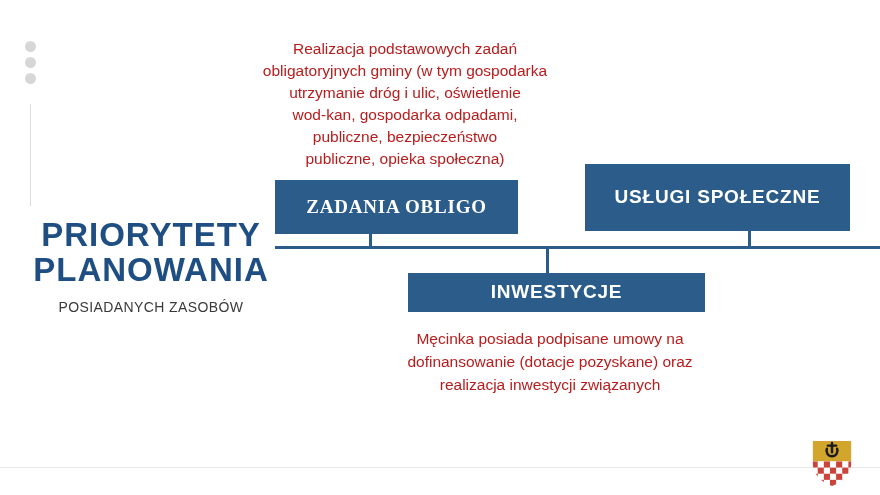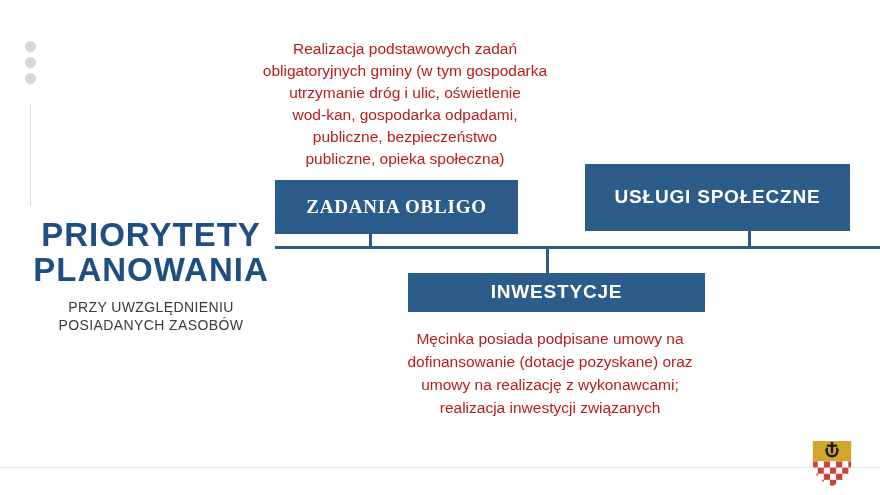--- a/index.html
+++ b/index.html
@@ -103,39 +103,37 @@
     <span class="dot"></span>
     <span class="dot"></span>
     <span class="dot"></span>
   </div>
   <div class="vline-accent"></div>
 
   <div class="title-block">
     <div class="title-line">PRIORYTETY</div>
     <div class="title-line">PLANOWANIA</div>
     <div class="subtitle">
-      <div class="subtitle-line">PRZY UWZGLĘDNIENIU</div>
       <div class="subtitle-line">POSIADANYCH ZASOBÓW</div>
     </div>
   </div>
 
   <div class="note note-top">
     <span class="note-line">Realizacja podstawowych zadań</span>
     <span class="note-line">obligatoryjnych gminy (w tym gospodarka</span>
     <span class="note-line">utrzymanie dróg i ulic, oświetlenie</span>
     <span class="note-line">wod-kan, gospodarka odpadami,</span>
     <span class="note-line">publiczne, bezpieczeństwo</span>
     <span class="note-line">publiczne, opieka społeczna)</span>
   </div>
 
 
   <div class="note note-bottom">
     <span class="note-line">Męcinka posiada podpisane umowy na</span>
     <span class="note-line">dofinansowanie (dotacje pozyskane) oraz</span>
-    <span class="note-line">umowy na realizację z wykonawcami;</span>
     <span class="note-line">realizacja inwestycji związanych</span>
   </div>
 
   <div class="connector conn-h"></div>
   <div class="connector conn-obligo"></div>
   <div class="connector conn-uslugi"></div>
   <div class="connector conn-inwestycje"></div>
 
   <div class="node-box box-obligo">
     <span>ZADANIA OBLIGO</span>

